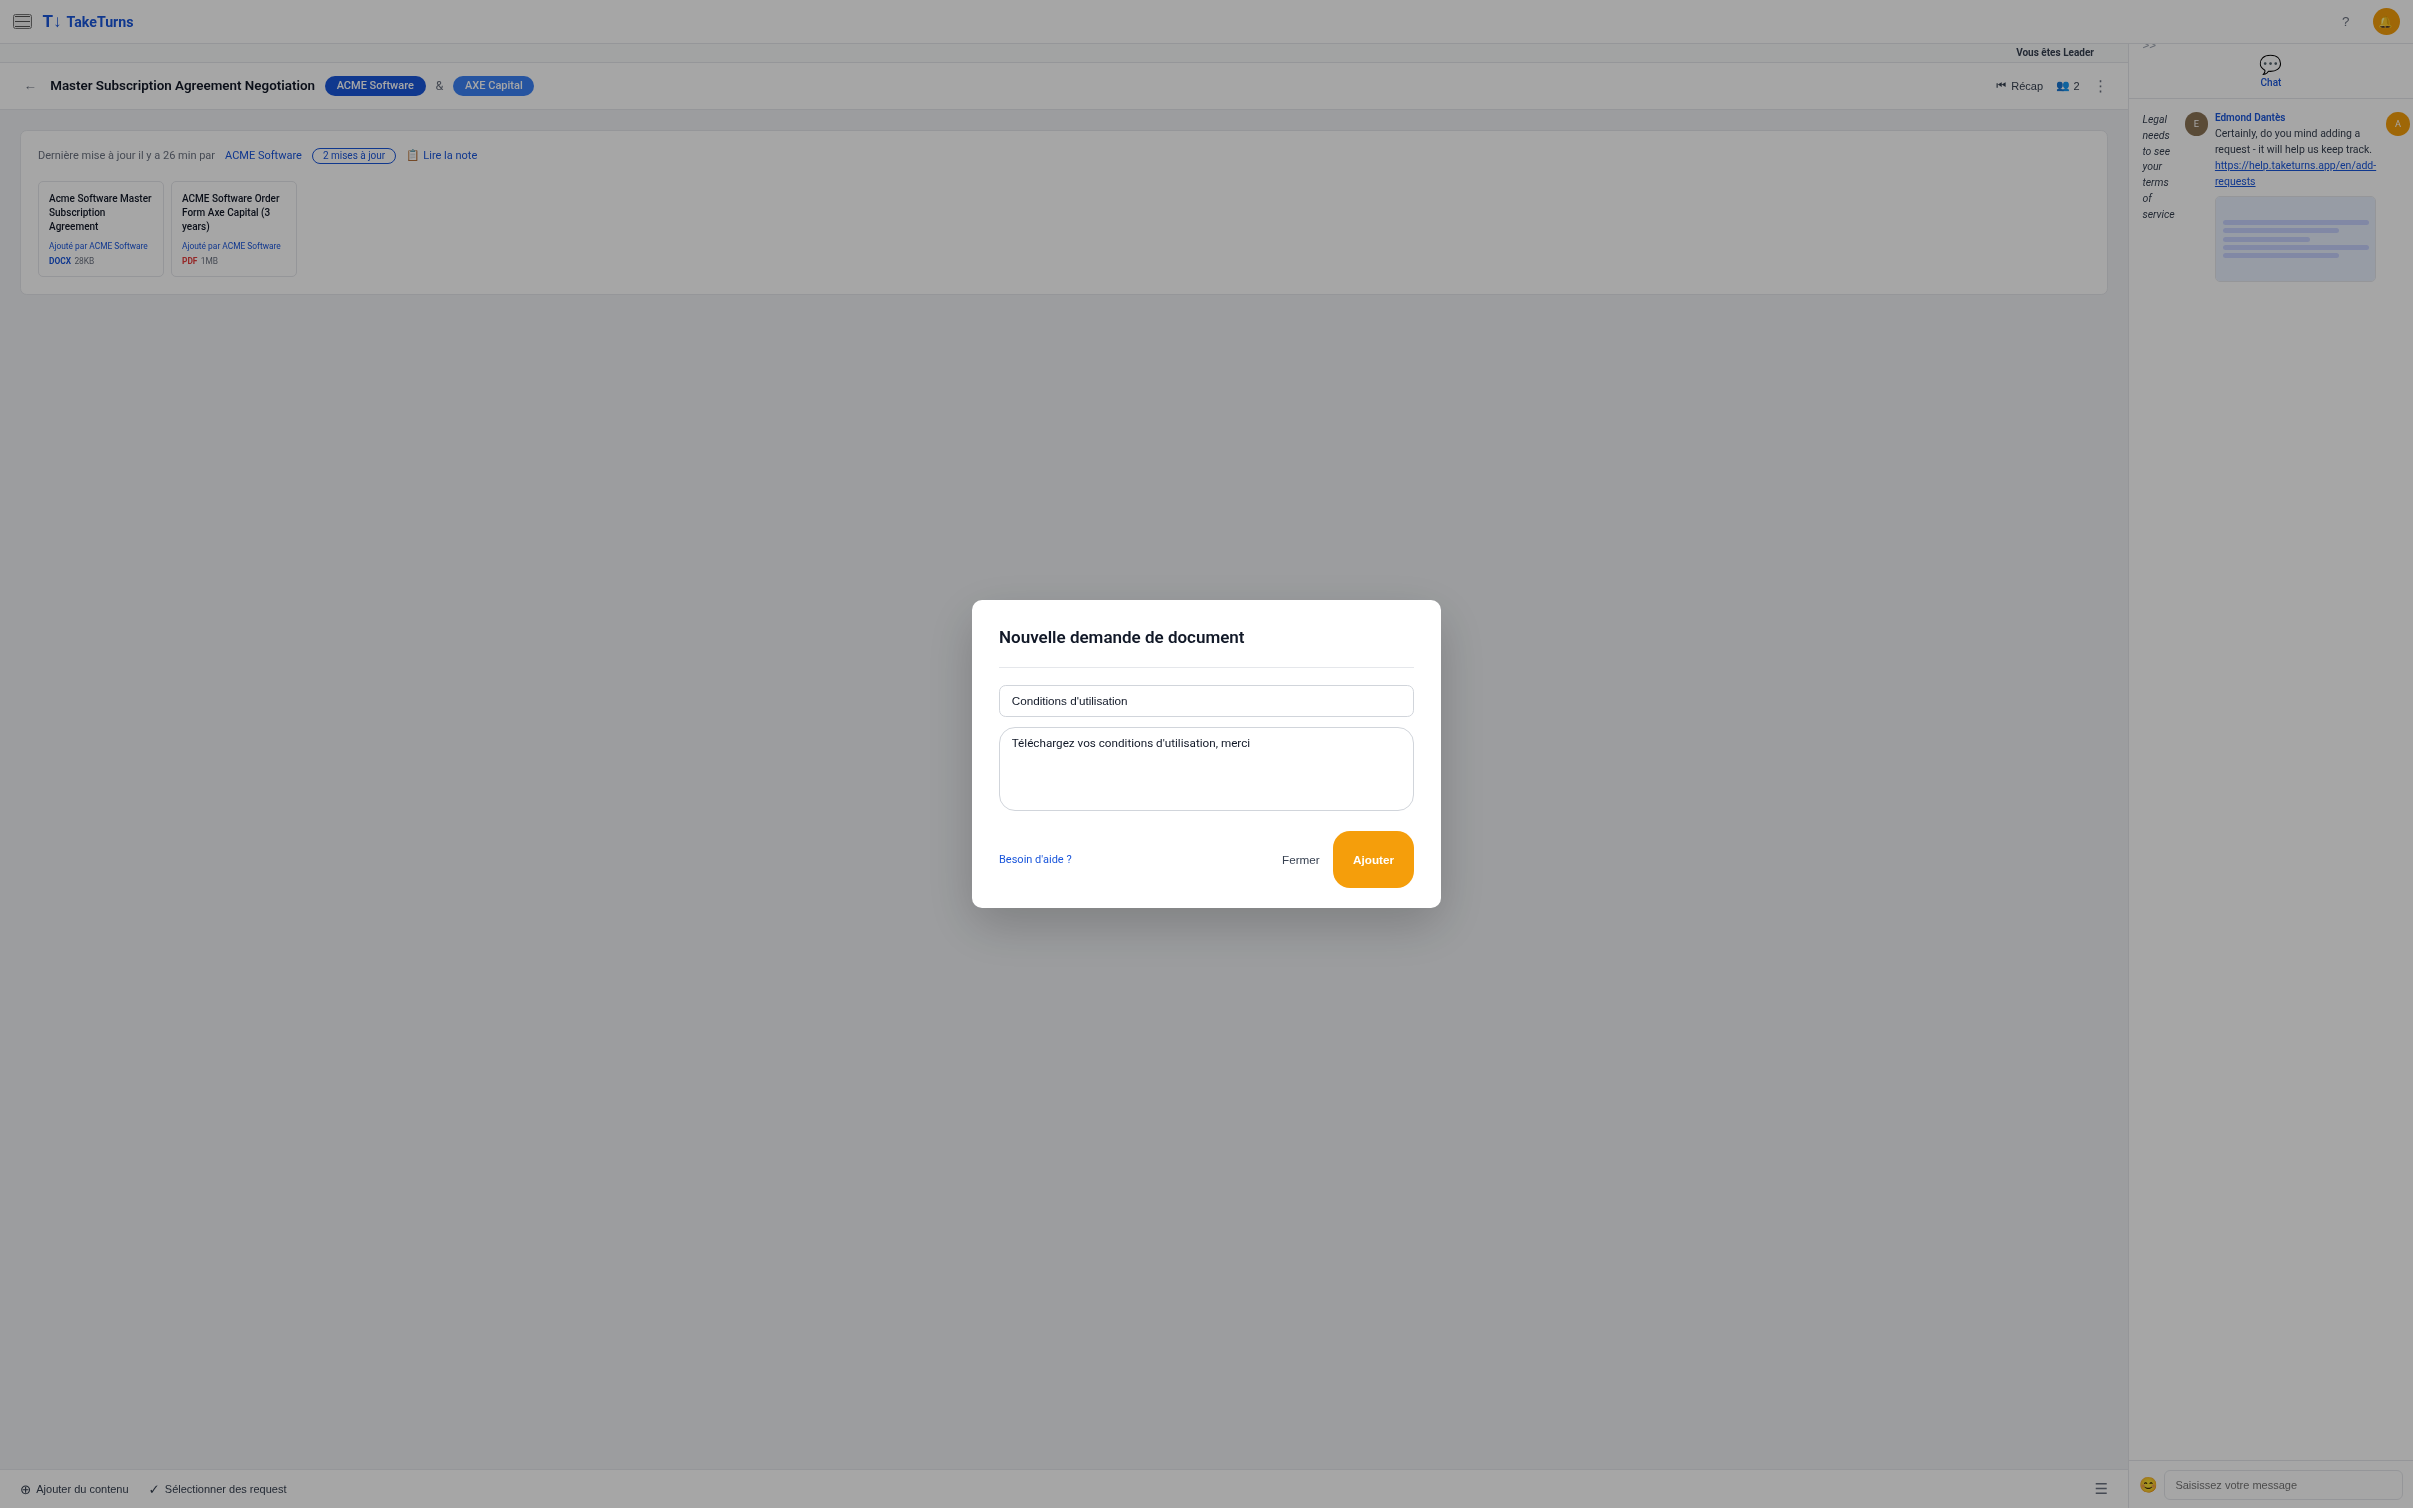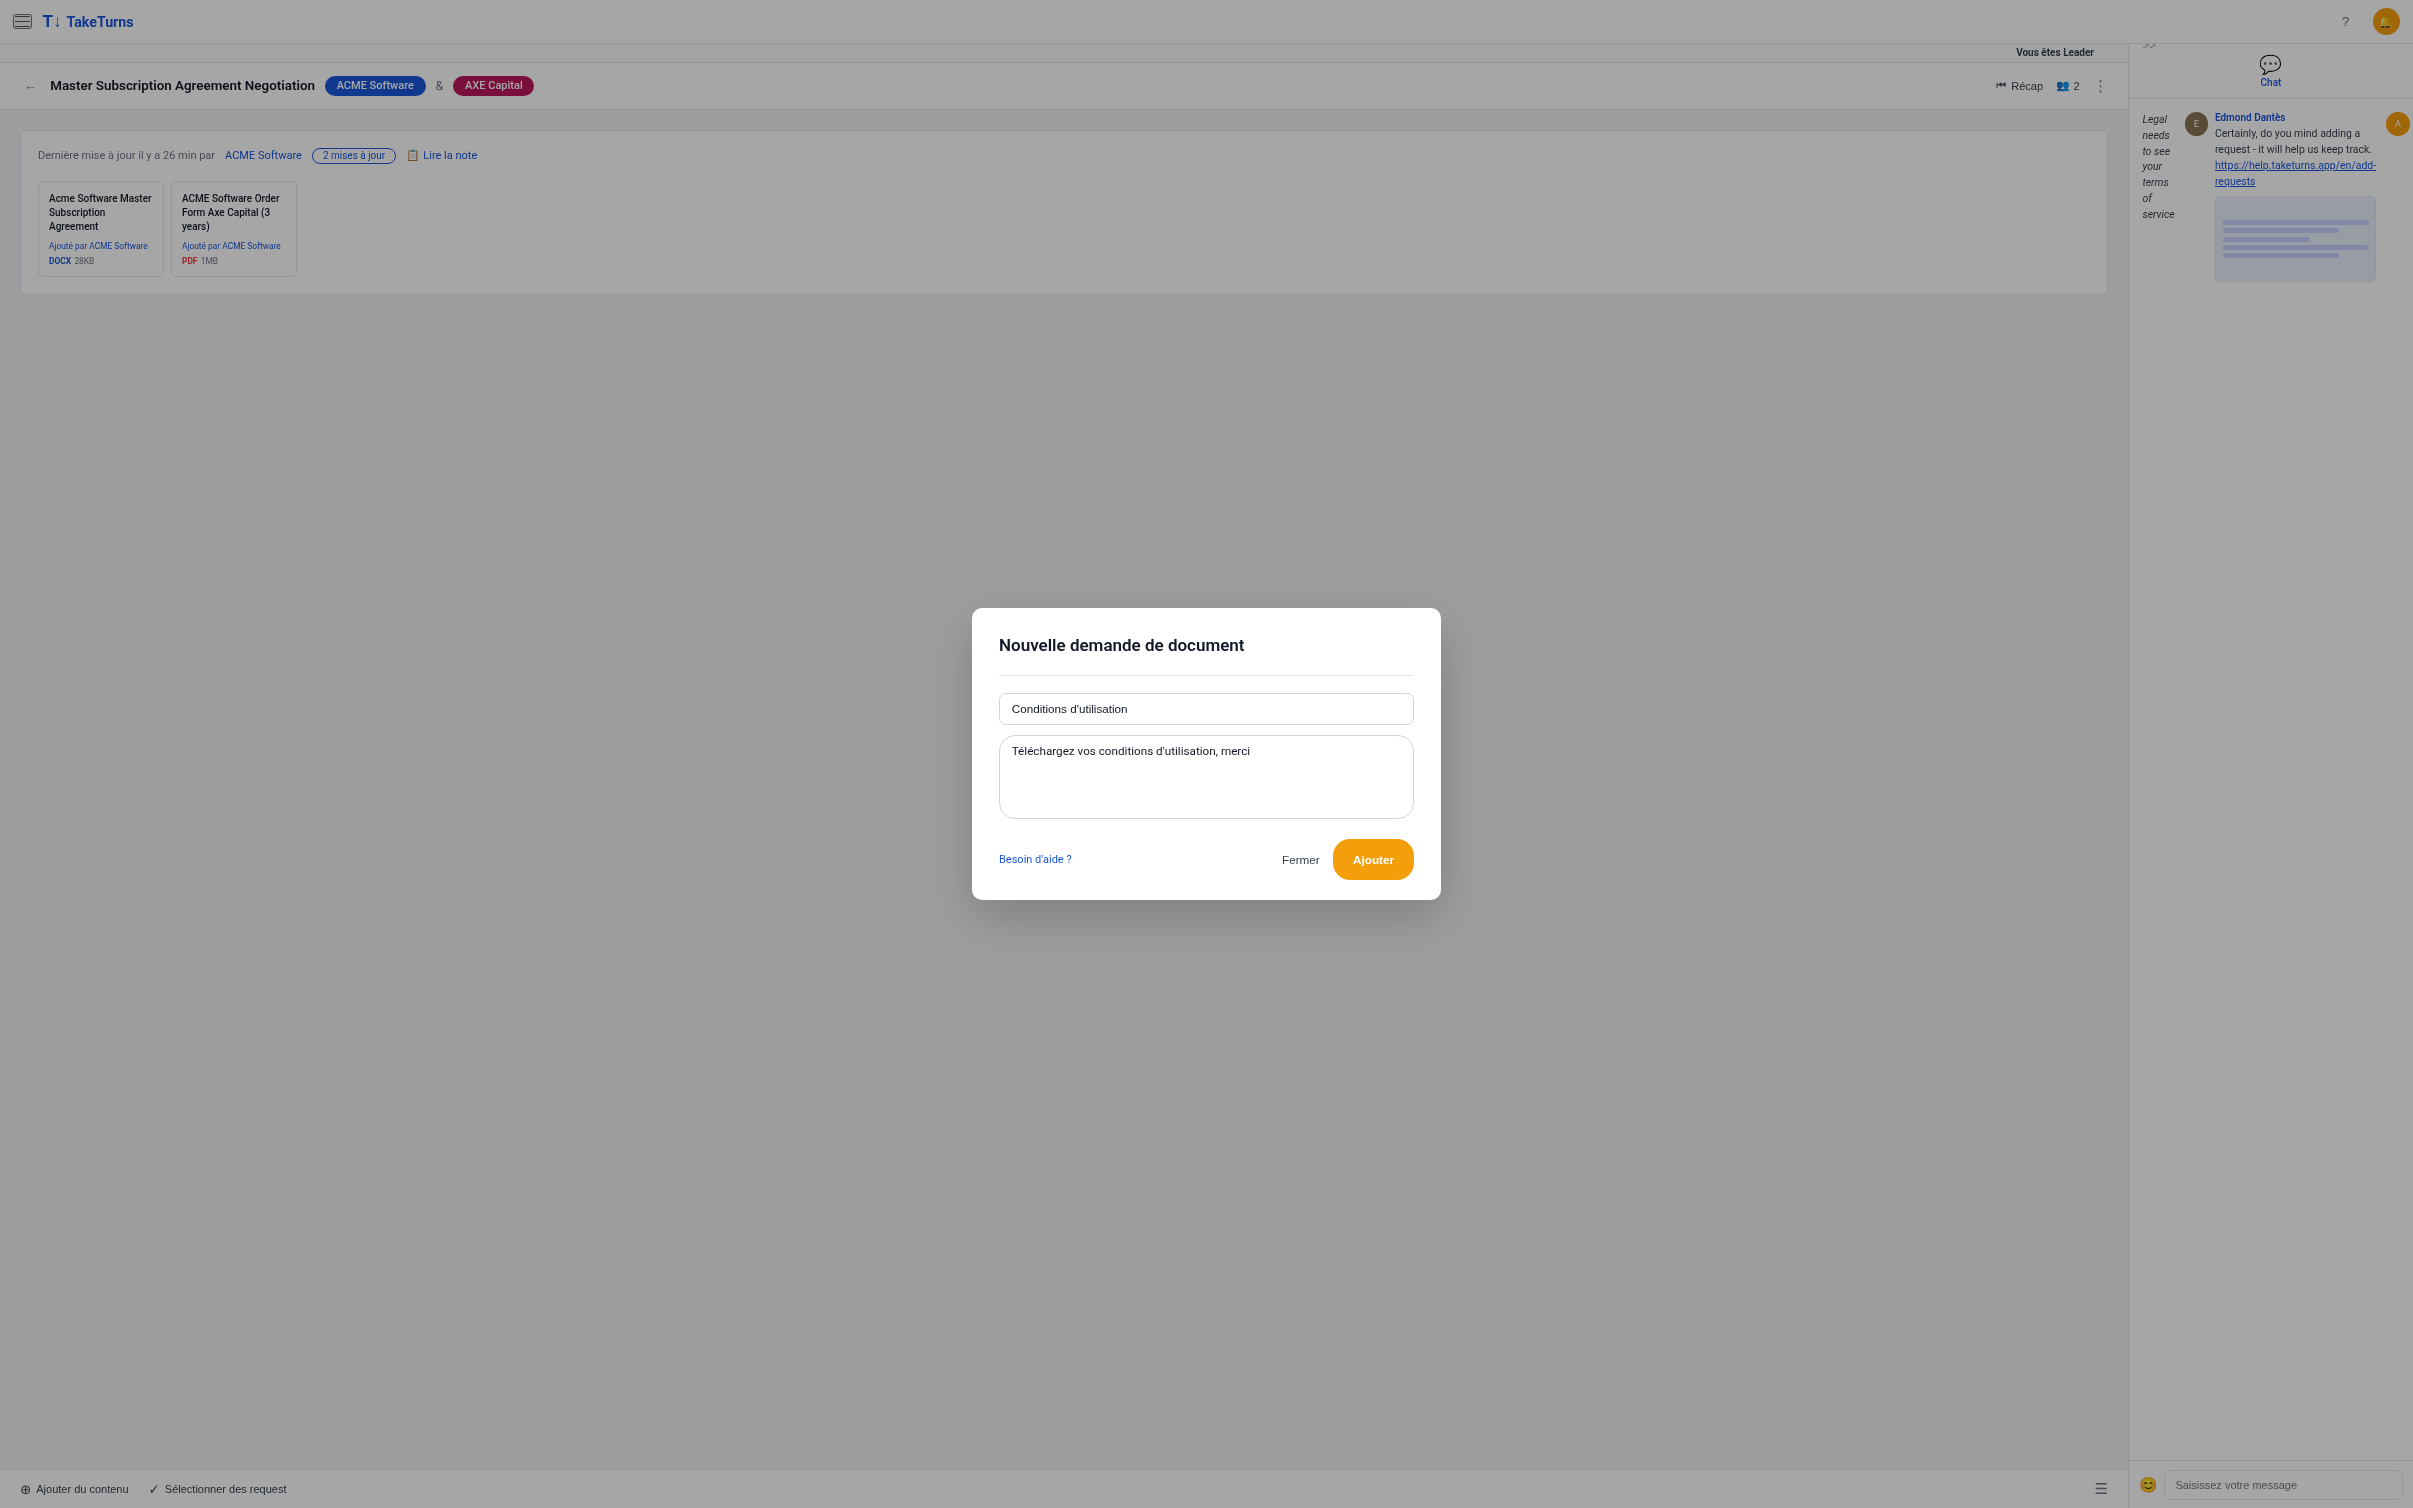--- a/index.html
+++ b/index.html
@@ -28,21 +28,21 @@
 
     
     .page-header {
       background: #fff; padding: 0 20px;
       display: flex; align-items: center; gap: 10px;
       border-bottom: 0.8px solid #e5e7eb; min-height: 47px;
     }
     .back-btn { color: #6b7280; cursor: pointer; font-size: 13.4px; border: none; background: none; padding: 3.4px; }
     .page-title { font-size: 13.4px; font-weight: 600; color: #111827; }
     .badge-blue { background: #1a56db; color: #fff; border-radius: 17px; padding: 3.4px 11.7px; font-size: 11px; font-weight: 500; }
-    .badge-dark { background: #be185d; color: #fff; border-radius: 17px; padding: 3.4px 11.7px; font-size: 11px; font-weight: 500; }
+    .badge-dark { background: #3b82f6; color: #fff; border-radius: 17px; padding: 3.4px 11.7px; font-size: 11px; font-weight: 500; }
     .ampersand { color: #6b7280; font-size: 12.6px; }
     .header-actions { display: flex; align-items: center; gap: 13.4px; margin-left: auto; }
     .recap-btn { display: flex; align-items: center; gap: 5px; color: #374151; font-size: 11px; cursor: pointer; border: none; background: none; }
     .people-btn { display: flex; align-items: center; gap: 3.4px; color: #374151; font-size: 11px; cursor: pointer; border: none; background: none; }
     .more-btn { color: #6b7280; cursor: pointer; border: none; background: none; font-size: 15px; }
 
     
     .leader-strip {
       background: #f9fafb; border-bottom: 0.8px solid #e5e7eb;
       display: flex; align-items: center; justify-content: flex-end;
@@ -152,21 +152,21 @@
     }
     .modal-footer {
       display: flex; align-items: center; justify-content: space-between;
       margin-top: 17px;
     }
     .modal-help { color: #1a56db; font-size: 11px; cursor: pointer; text-decoration: none; }
     .modal-footer-right { display: flex; align-items: center; gap: 13.4px; }
     .modal-cancel { color: #374151; font-size: 11.7px; cursor: pointer; border: none; background: none; font-weight: 500; }
     .modal-submit {
       background: #f59e0b; color: #fff; border: none; border-radius: 17px;
-      padding: 14px 20px; font-size: 11.7px; font-weight: 600; cursor: pointer;
+      padding: 22px 20px; font-size: 11.7px; font-weight: 600; cursor: pointer;
     }
 
     
     .expand-arrows { color: #9ca3af; font-size: 11.7px; cursor: pointer; padding: 6.7px; border: none; background: none; }
 
     
     .preview-mock {
       background: #e8f0fe; height: 84px; display: flex; align-items: center; justify-content: center; color: #6b7280; font-size: 8.4px; padding: 6.7px;
     }
     .preview-bars { display: flex; flex-direction: column; gap: 3.4px; width: 100%; }

